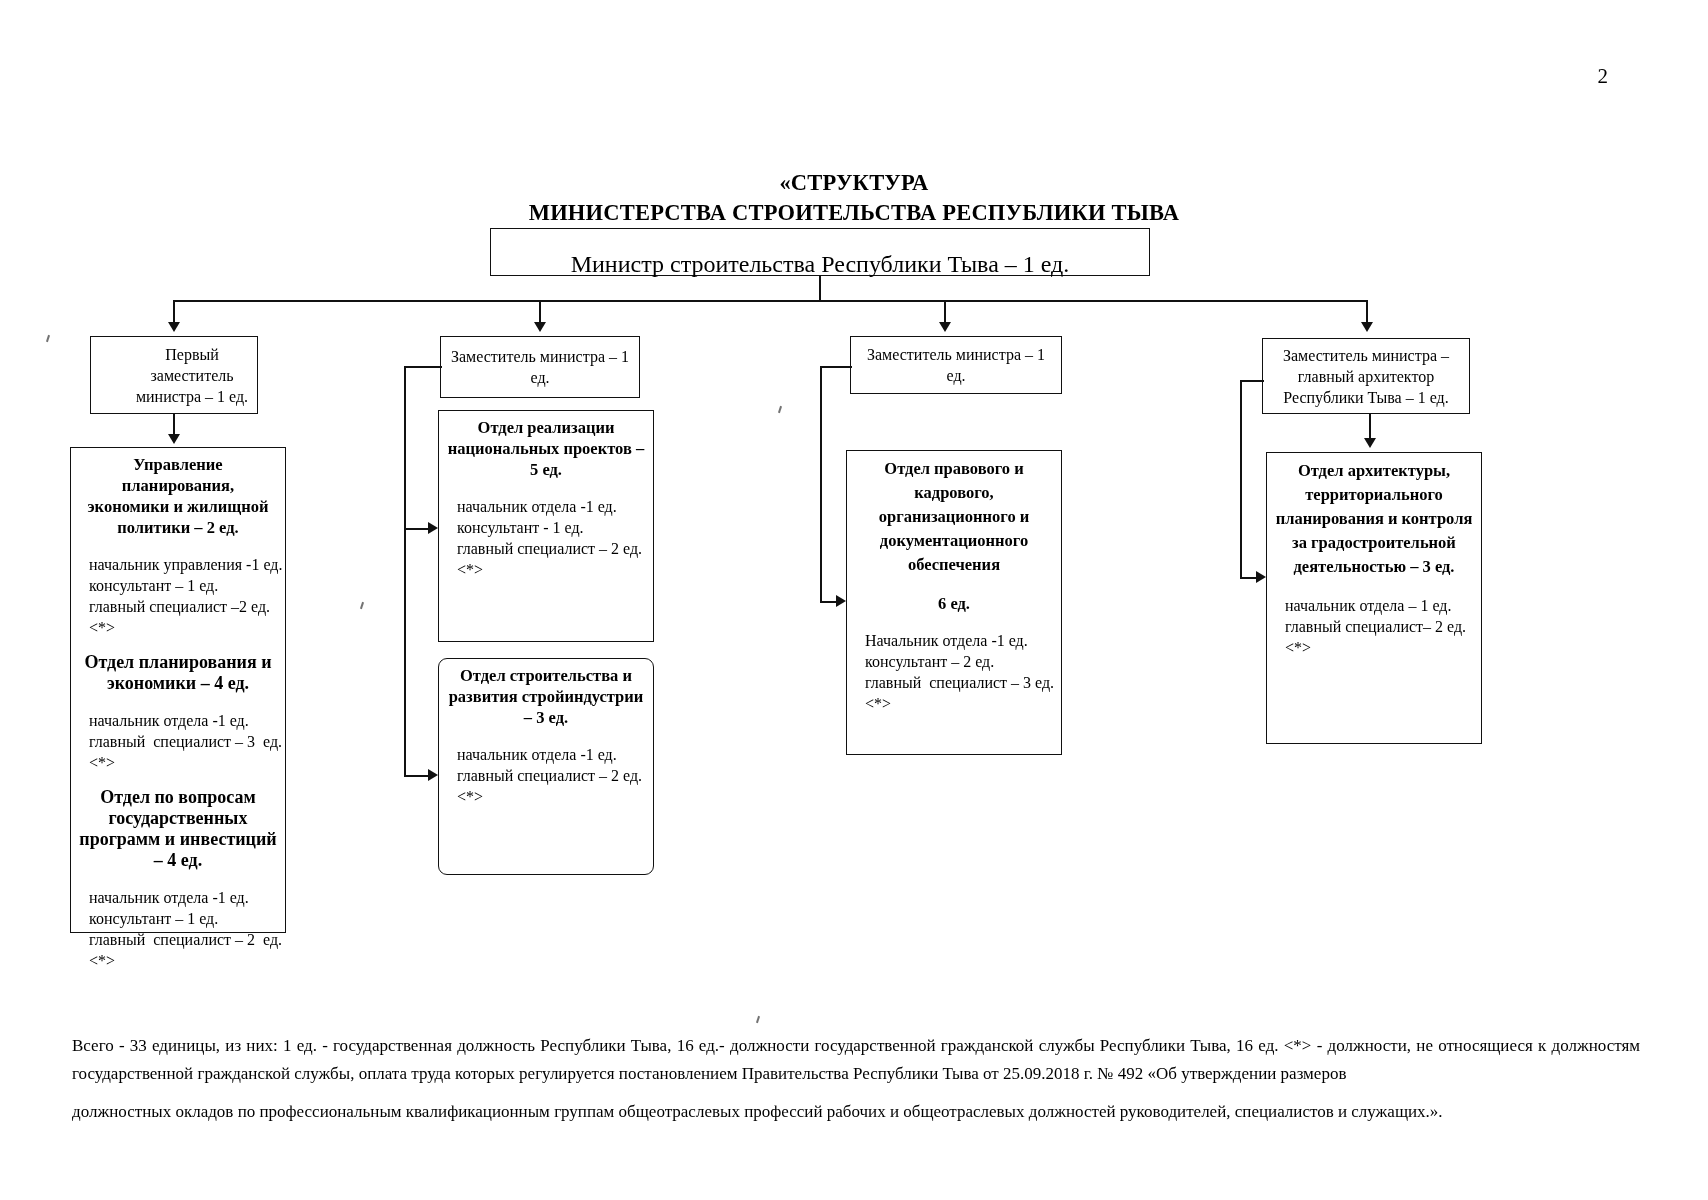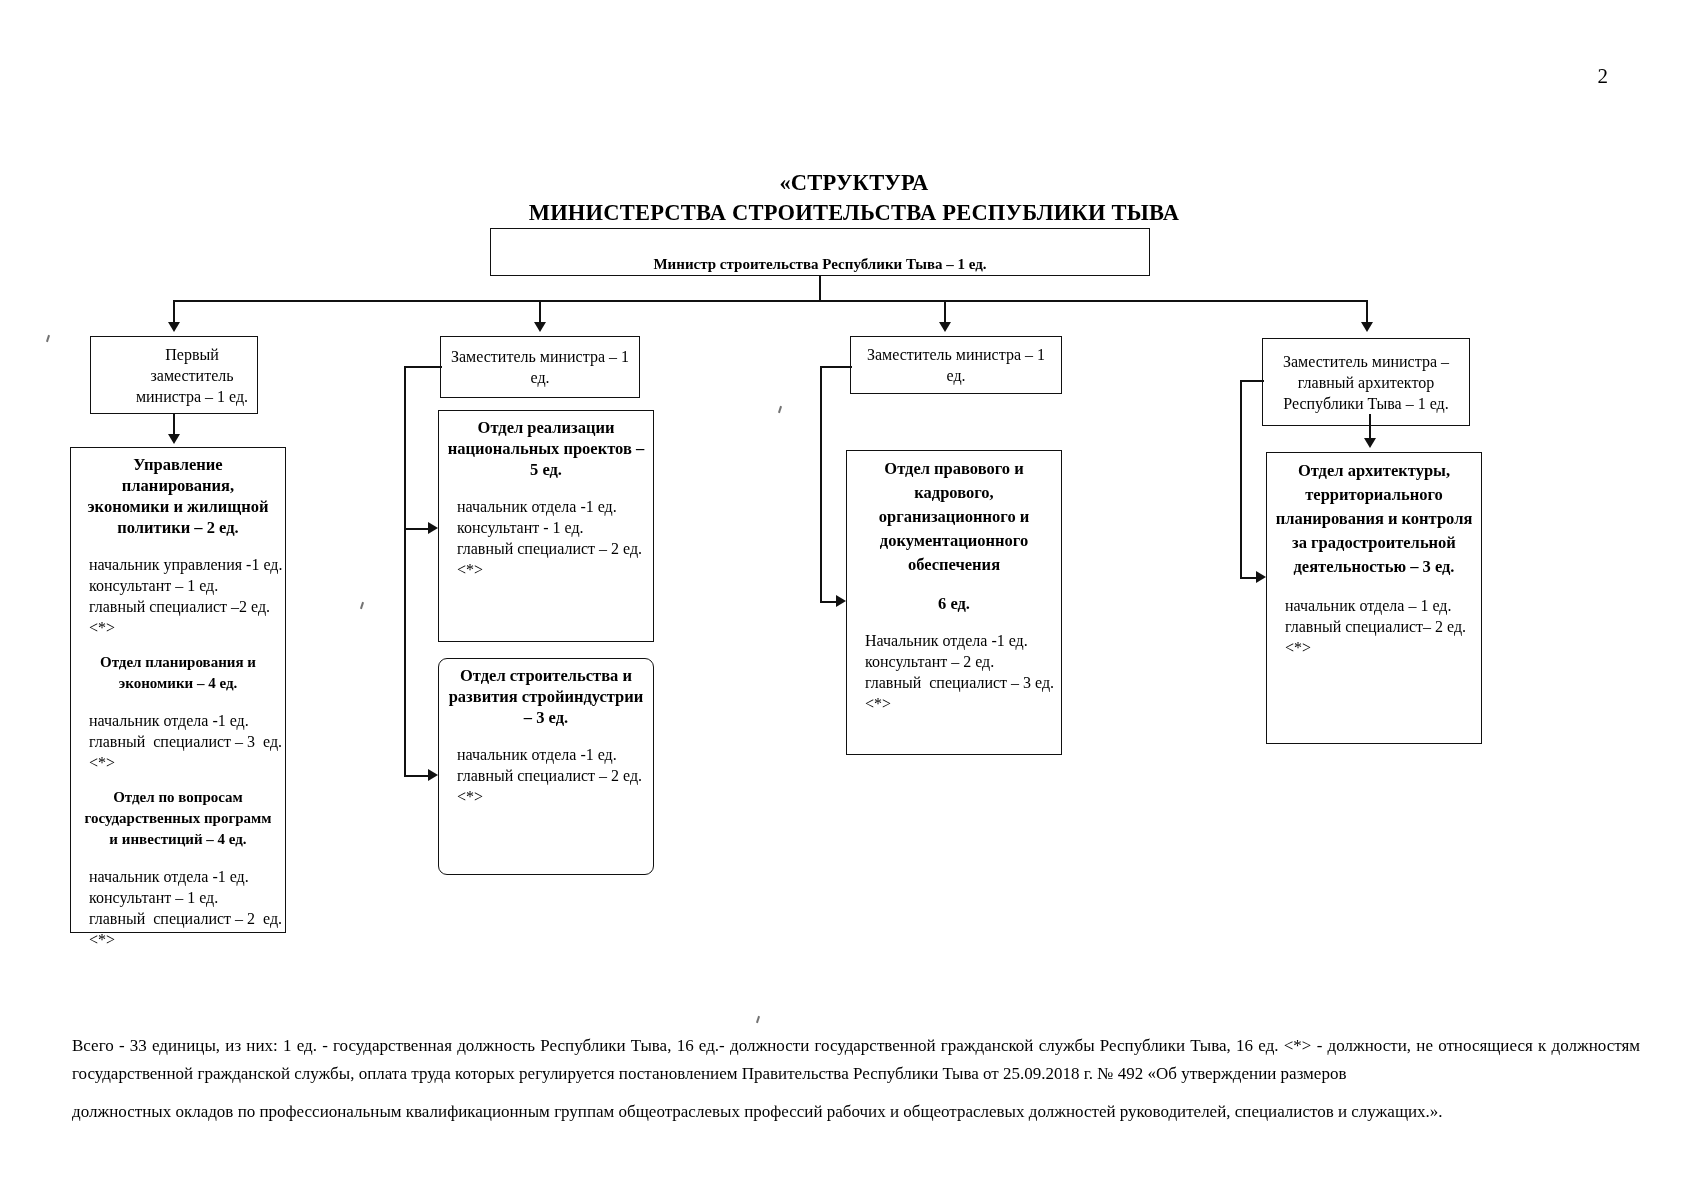--- a/index.html
+++ b/index.html
@@ -51,21 +51,21 @@
   }
   .box .b-title {
     font-weight: bold;
     text-align: center;
     font-size: 16.5px;
     line-height: 21px;
   }
   .box .b-sub {
     font-weight: bold;
     text-align: center;
-    font-size: 15px;
+    font-size: 18px;
     line-height: 21px;
     margin-top: 14px;
   }
   .box .b-list {
     font-size: 16px;
     line-height: 21px;
     margin-top: 16px;
     text-align: left;
     padding-left: 10px;
   }
@@ -76,30 +76,30 @@
     font-size: 16.5px;
     line-height: 21px;
     margin-top: 16px;
   }
 
   
   #minister-box {
     left: 490px; top: 228px; width: 660px; height: 48px;
     display: flex; align-items: center; justify-content: center;
   }
-  #minister-box .b-title { font-weight: bold; font-size: 15px; margin-top: 25px; }
+  #minister-box .b-title { font-weight: normal; font-size: 24px; margin-top: 25px; }
 
   
   #dep1-box { left: 90px;  top: 336px; width: 168px; height: 78px;
               display:flex; align-items:center; justify-content:center;padding-left:44px;}
   #dep2-box { left: 440px; top: 336px; width: 200px; height: 62px;
               display:flex; align-items:center; justify-content:center;}
   #dep3-box { left: 850px; top: 336px; width: 212px; height: 58px;
               display:flex; align-items:center; justify-content:center;}
-  #dep4-box { left: 1262px;top: 338px; width: 208px; height: 88px;
+  #dep4-box { left: 1262px;top: 338px; width: 208px; height: 76px;
               display:flex; align-items:center; justify-content:center;}
   #dep1-box .b-title, #dep2-box .b-title,
   #dep3-box .b-title, #dep4-box .b-title { font-weight: normal; font-size: 16px; line-height: 21px;}
 
   
   #col1-box { left: 70px;  top: 447px; width: 216px; height: 486px; }
   #col2-box-a { left: 438px; top: 410px; width: 216px; height: 232px; }
   #col2-box-b { left: 438px; top: 658px; width: 216px; height: 217px; border-radius: 9px; }
   #col3-box { left: 846px; top: 450px; width: 216px; height: 305px; }
   #col4-box { left: 1266px;top: 452px; width: 216px; height: 292px; }

